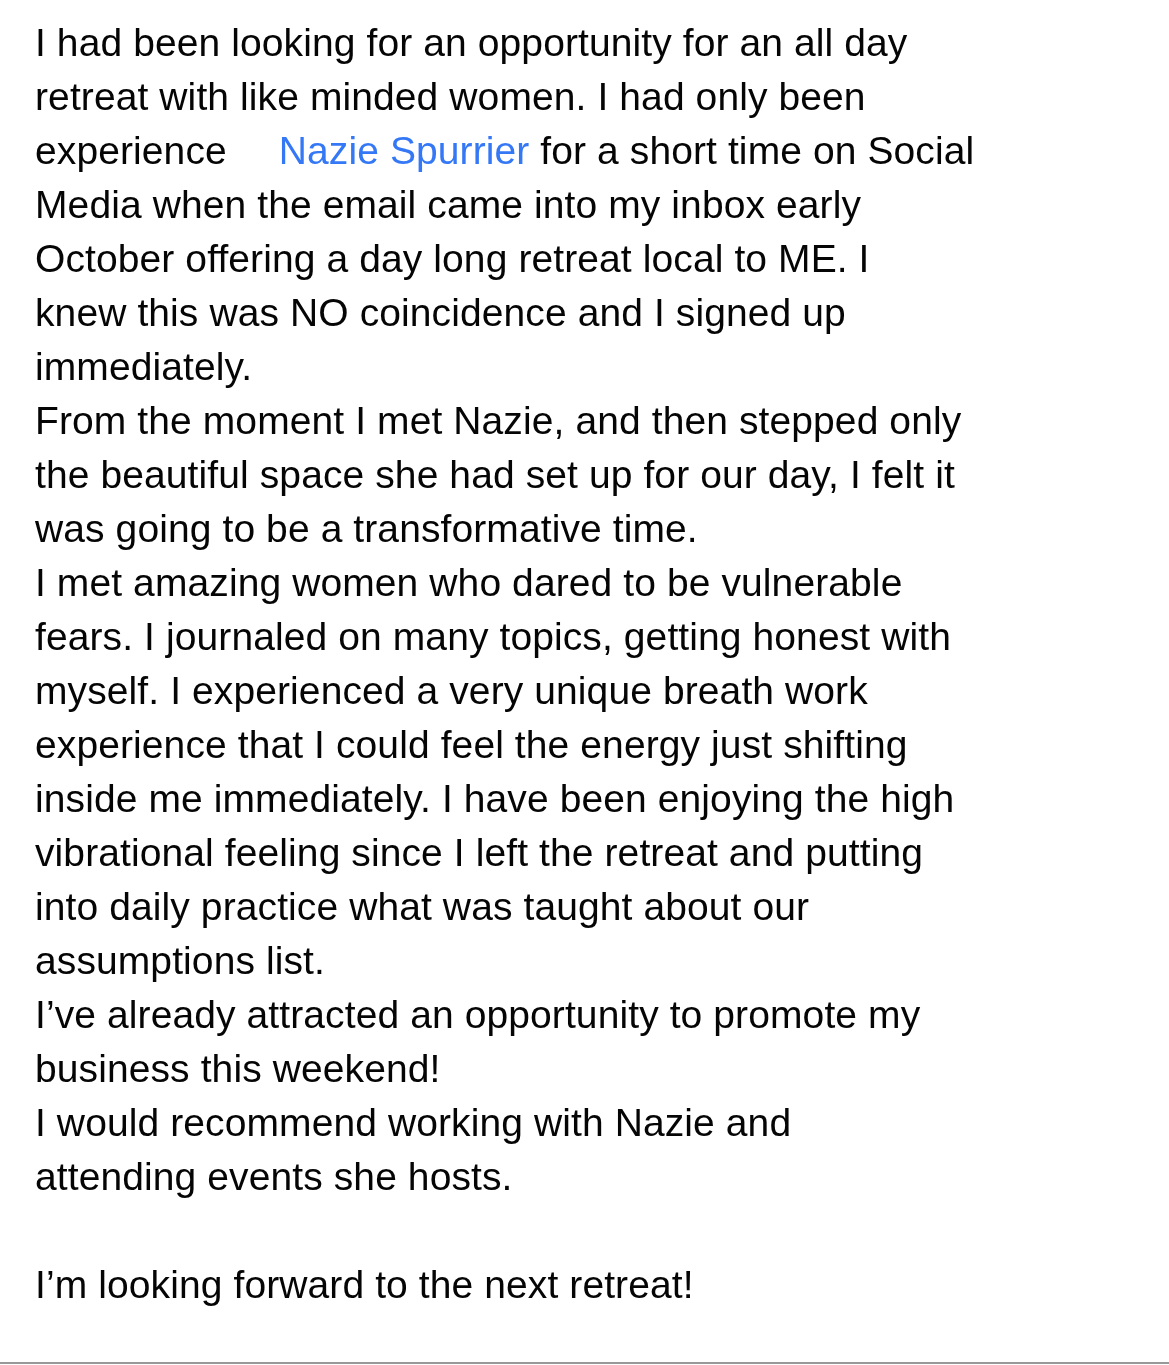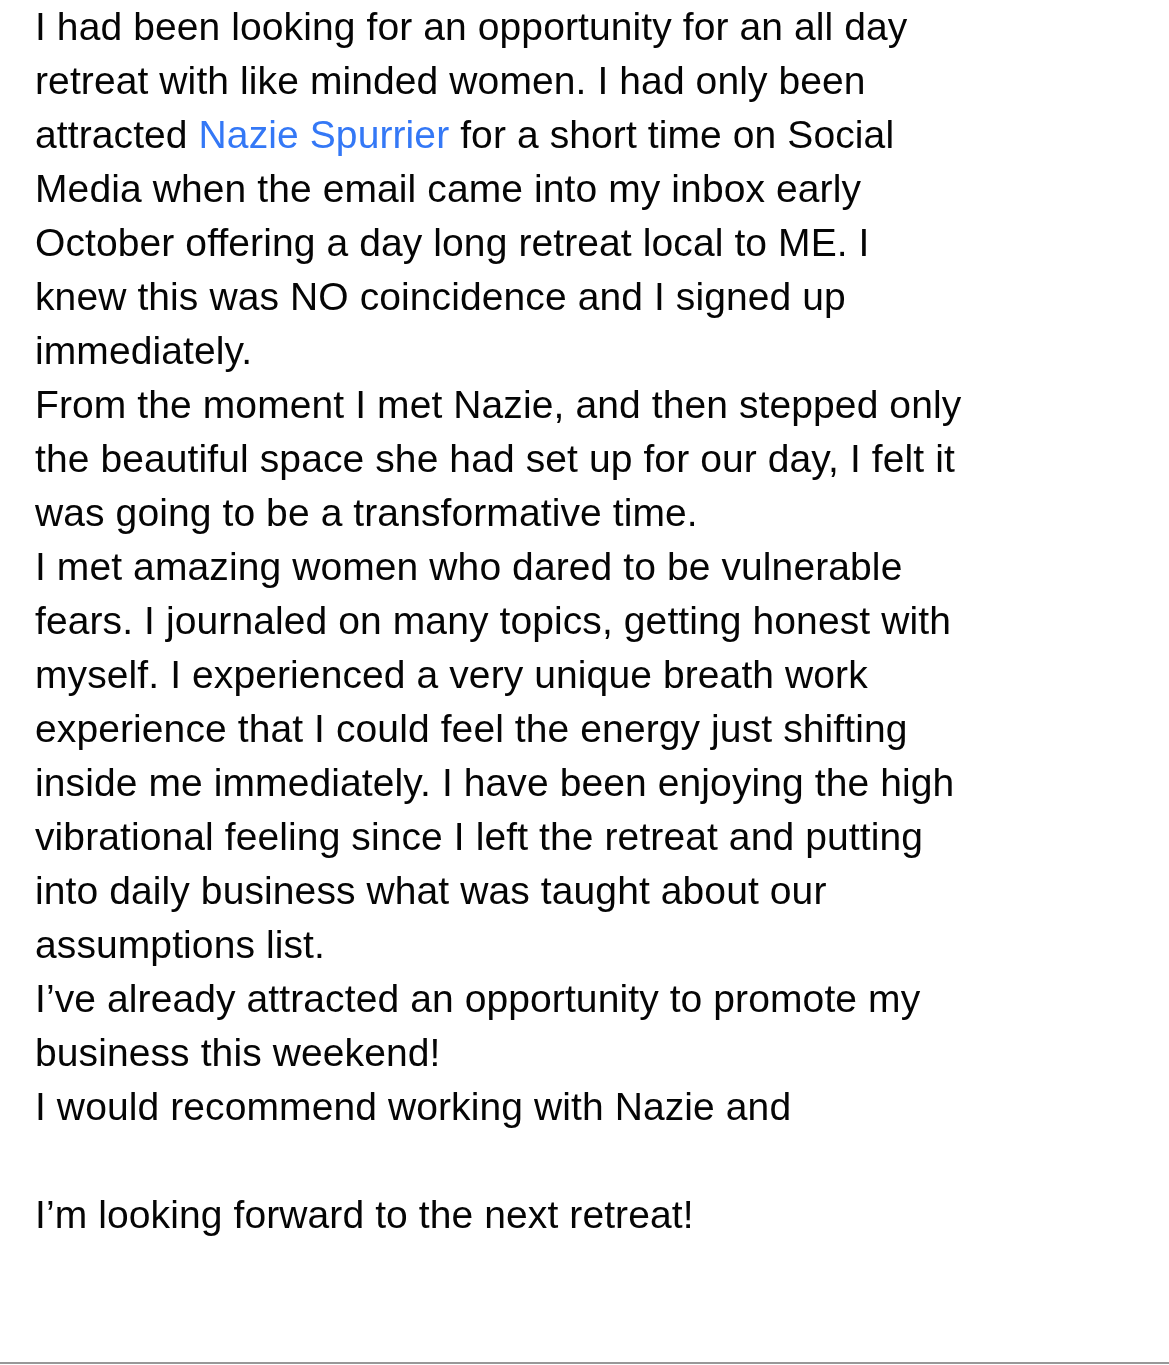--- a/index.html
+++ b/index.html
@@ -15,67 +15,69 @@
     overflow: hidden;
   }
   .page {
     position: relative;
     box-sizing: border-box;
     width: 1169px;
     height: 1365px;
     padding: 0 18px 0 35px;
   }
   .testimonial-text {
-    padding-top: 0px;
+    padding-top: 16px;
   }
   .line {
     font-size: 39px;
     line-height: 54px;
     min-height: 54px;
     font-weight: 400;
     white-space: nowrap;
     letter-spacing: 0.1px;
   }
   .link {
     color: var(--link-color, #3478f6);
     text-decoration: none;
     cursor: pointer;
+    margin-left: 41px;
   }
   .bottom-divider {
     position: absolute;
     left: 0;
     bottom: 1px;
     width: 1169px;
     height: 2px;
     background: var(--divider-color, #999999);
   }
 </style>
 </head>
 <body>
 
 <div class="page">
   <div class="testimonial-text">
     <div class="line">I had been looking for an opportunity for an all day</div>
     <div class="line">retreat with like minded women. I had only been</div>
-    <div class="line"><span>attracted </span><a class="link">Nazie Spurrier</a><span> for a short time on Social</span></div>
+    <div class="line"><span>experience </span><a class="link">Nazie Spurrier</a><span> for a short time on Social</span></div>
     <div class="line">Media when the email came into my inbox early</div>
     <div class="line">October offering a day long retreat local to ME. I</div>
     <div class="line">knew this was NO coincidence and I signed up</div>
     <div class="line">immediately.</div>
     <div class="line">From the moment I met Nazie, and then stepped only</div>
     <div class="line">the beautiful space she had set up for our day, I felt it</div>
     <div class="line">was going to be a transformative time.</div>
     <div class="line">I met amazing women who dared to be vulnerable</div>
     <div class="line">fears. I journaled on many topics, getting honest with</div>
     <div class="line">myself. I experienced a very unique breath work</div>
     <div class="line">experience that I could feel the energy just shifting</div>
     <div class="line">inside me immediately. I have been enjoying the high</div>
     <div class="line">vibrational feeling since I left the retreat and putting</div>
-    <div class="line">into daily business what was taught about our</div>
+    <div class="line">into daily practice what was taught about our</div>
     <div class="line">assumptions list.</div>
     <div class="line">I’ve already attracted an opportunity to promote my</div>
     <div class="line">business this weekend!</div>
     <div class="line">I would recommend working with Nazie and</div>
+    <div class="line">attending events she hosts.</div>
     <div class="line"></div>
     <div class="line">I’m looking forward to the next retreat!</div>
   </div>
   <div class="bottom-divider"></div>
 </div>
 
 </body></html>

